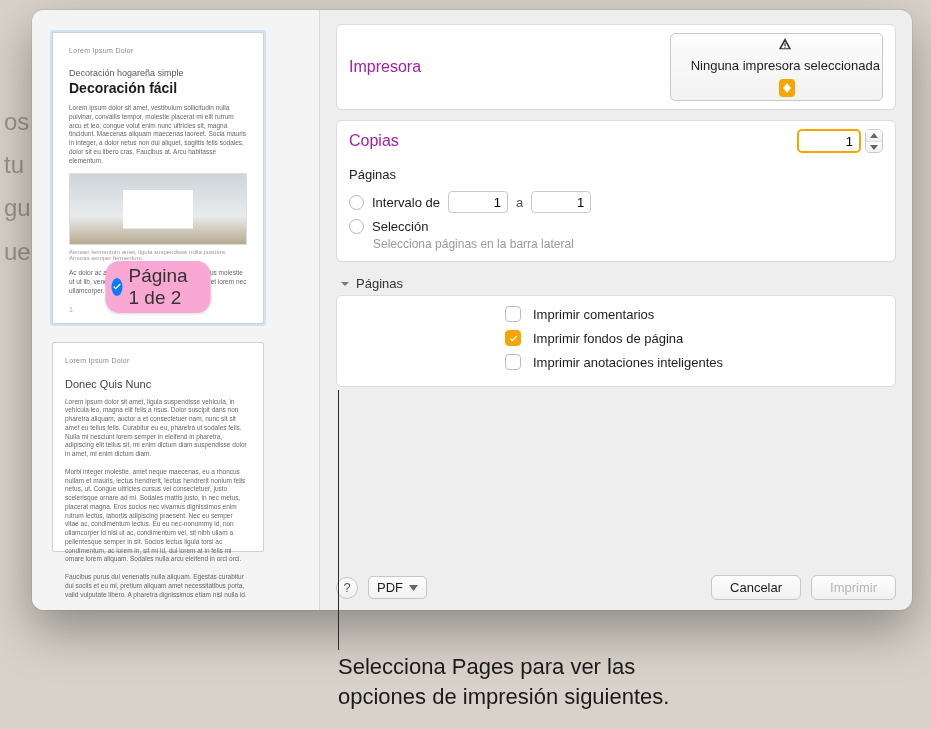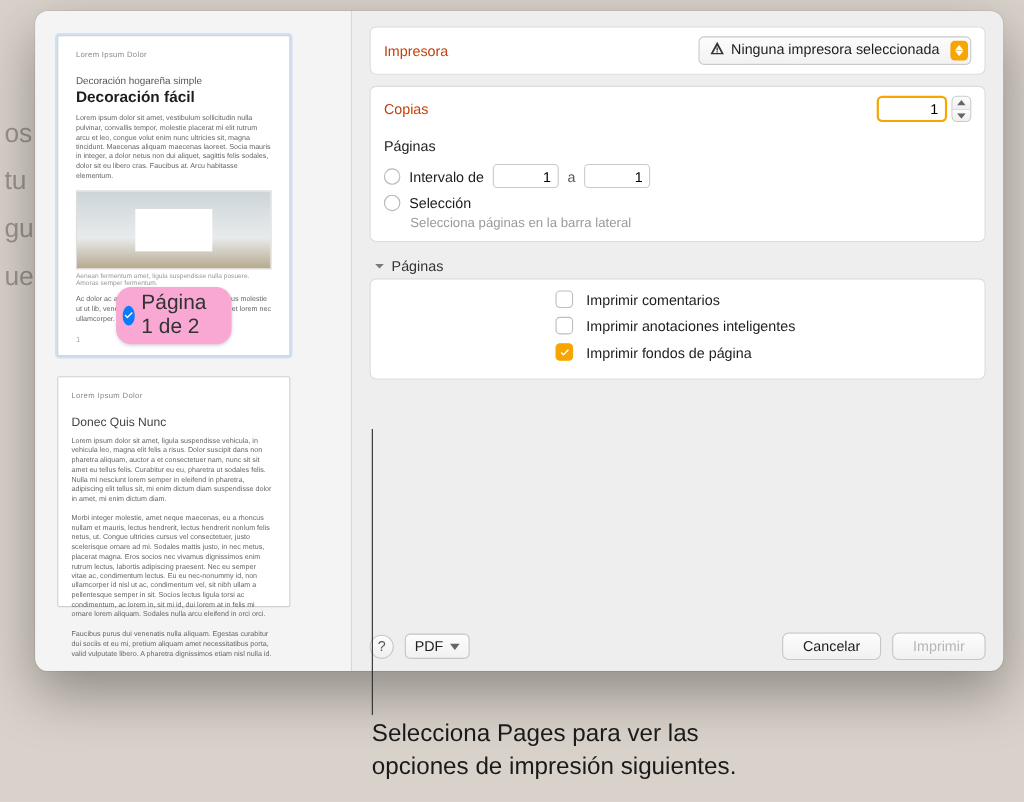--- a/index.html
+++ b/index.html
@@ -100,31 +100,32 @@
     border:1px solid #dcdcdc;
     border-radius:6px;
     margin-bottom:10px;
   }
   .row {
     display:flex; align-items:center;
     padding:8px 12px;
     min-height:38px;
   }
   .row + .row { border-top:1px solid #eee; }
-  .lbl { font-size:13px; color:#c2410c; }
+  .lbl { font-size:16px; color:#a21caf; }
   .spacer { flex:1; }
 
   .popup {
-    display:inline-flex; gap:6px;
+    display:inline-flex; align-items:center; gap:6px;
     background: linear-gradient(#fcfcfc,#f2f2f2);
     border:1px solid #c9c9c9;
     border-radius:5px;
-    padding: 3px 2px 3px 9px;
+    padding: 3px 2px 3px 20px;
     font-size:13px;
     cursor:default;
+    flex-direction:column;
   }
   .popup .warn { color:#444; }
   .popup .warn svg { width:14px; height:14px; vertical-align:-2px; }
   .popup .arrows {
     width:16px; height:18px; border-radius:4px;
     background:#f7a500;
     display:flex; flex-direction:column; align-items:center; justify-content:center;
     margin-left:4px;
   }
   .popup .arrows svg { width:8px; height:5px; fill:#fff; display:block; }
@@ -347,30 +348,30 @@
       <span>Páginas</span>
     </div>
 
     <div class="group checks">
       <div class="checks-inner">
         <div class="checkrow">
           <span class="checkbox"></span>
           <span>Imprimir comentarios</span>
         </div>
         <div class="checkrow">
-          <span class="checkbox"></span>
-          <span>Imprimir anotaciones inteligentes</span>
-        </div>
-        <div class="checkrow">
           <span class="checkbox on">
             <svg viewBox="0 0 16 16">
                 <path d="M6.2 12.3 2.5 8.6l1.3-1.3 2.4 2.4 5.9-5.9 1.3 1.3z"></path>
               </svg>
           </span>
           <span>Imprimir fondos de página</span>
+        </div>
+        <div class="checkrow">
+          <span class="checkbox"></span>
+          <span>Imprimir anotaciones inteligentes</span>
         </div>
       </div>
     </div>
 
 
     <div class="footer">
       <span class="round-help">?</span>
       <span class="pill">
         <span>PDF</span>
         <svg viewBox="0 0 9 6">

